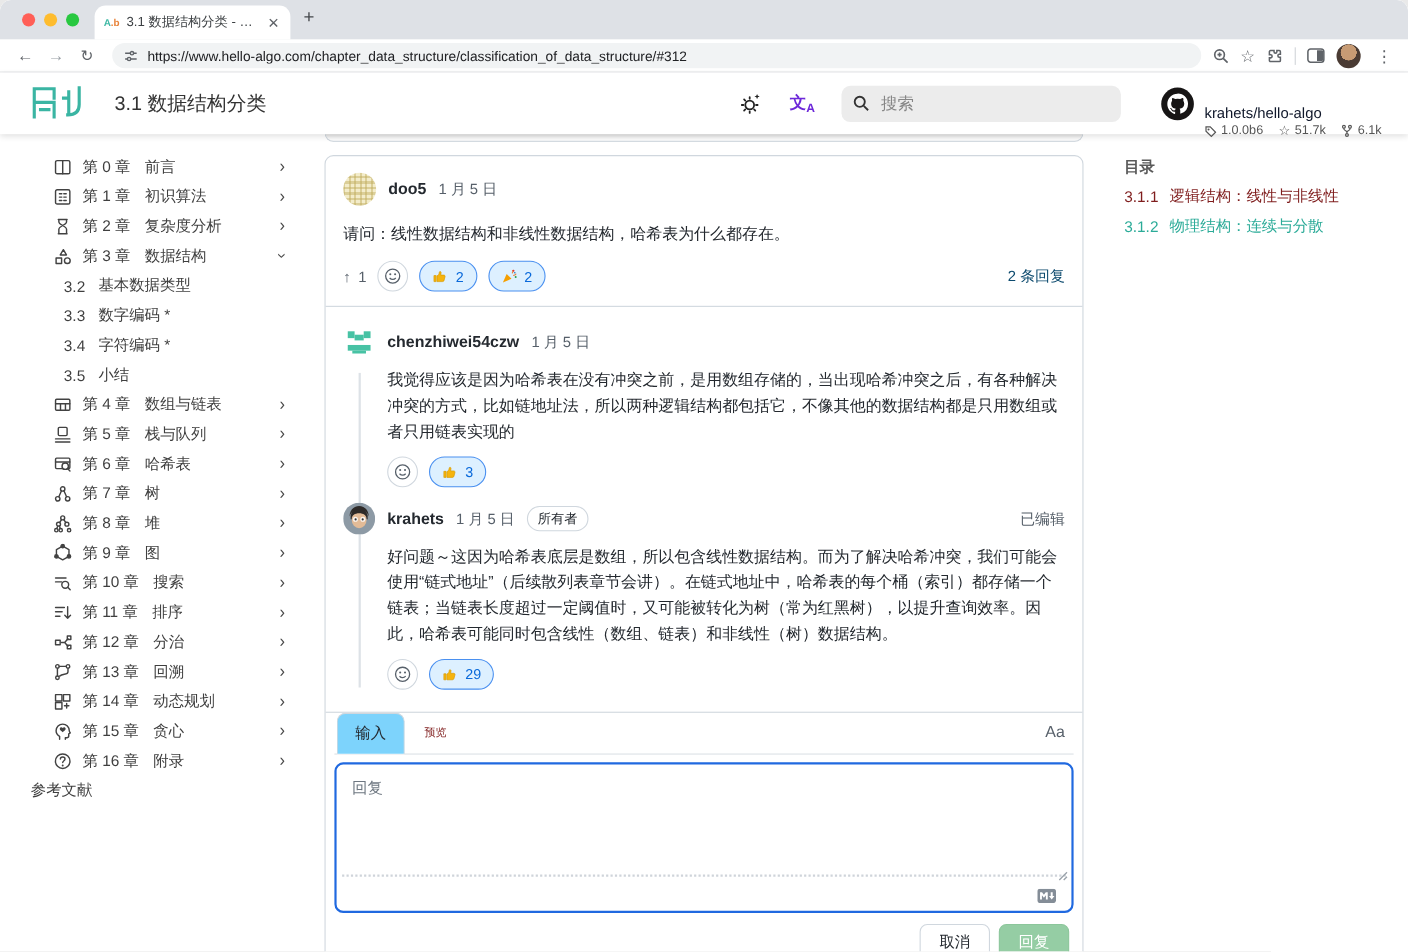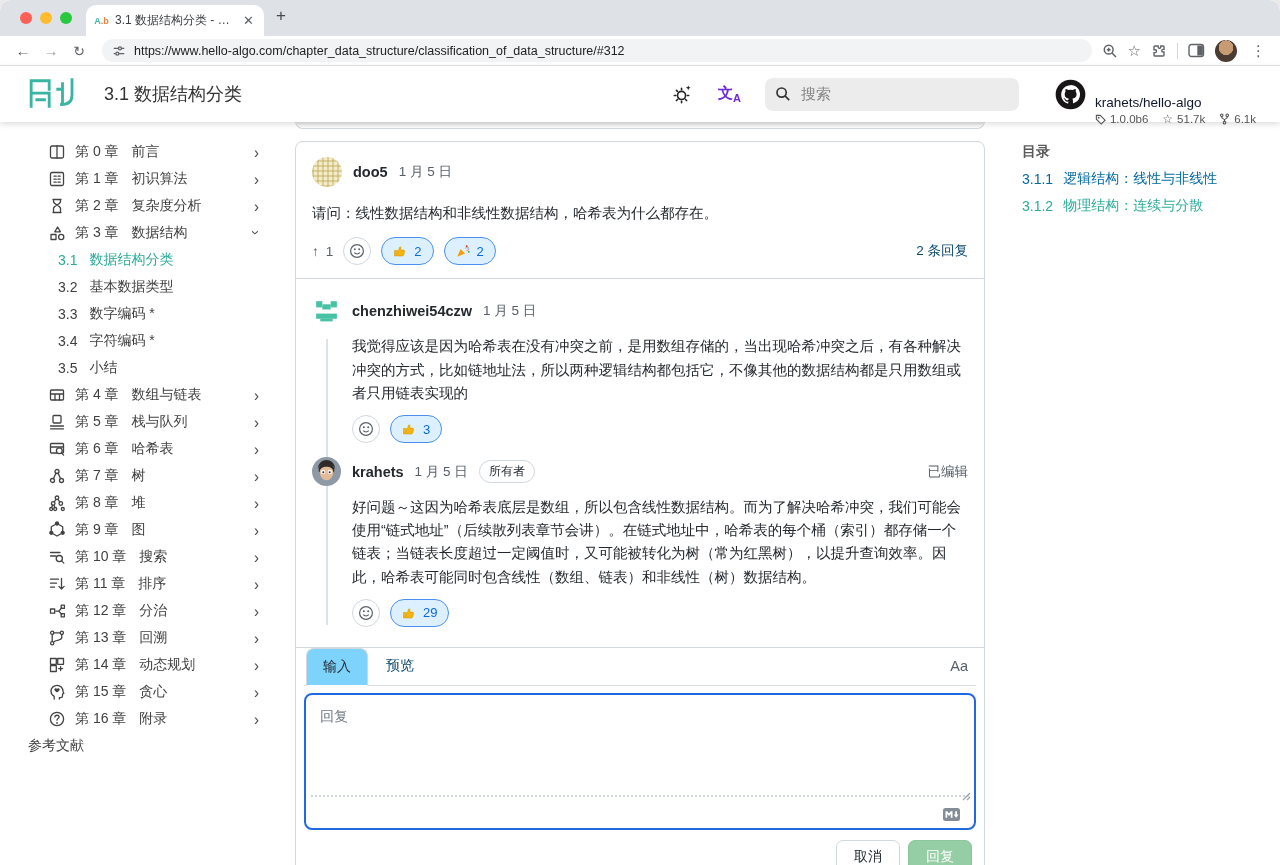--- a/index.html
+++ b/index.html
@@ -44,21 +44,21 @@
   .sb-row{height:27px;display:flex;align-items:center;padding:0 26px 0 48px;gap:9px;cursor:pointer;}
   .sb-num{white-space:nowrap;}
   .sb-nm{margin-left:4px;white-space:nowrap;}
   .chev{margin-left:auto;color:#4a4a4a;font-size:15px;transform:scaleY(1.1);}
   .chev.down{transform:rotate(90deg);}
   .sb-sub{height:27px;display:flex;align-items:center;padding-left:58px;gap:12px;cursor:pointer;color:#3f3f3f;}
   .sb-sub.act{color:#2bab98;}
   .icn{width:18px;height:18px;flex:none;display:flex;align-items:center;justify-content:center;}
   .toc{position:absolute;left:1022px;top:121px;width:250px;padding-top:17px;font-size:14px;}
   .toc-title{height:27px;display:flex;align-items:center;font-weight:bold;color:#5a5a5a;}
-  .toc-row{height:27px;display:flex;align-items:center;gap:10px;color:#0369a1;cursor:pointer;white-space:nowrap;}
+  .toc-row{height:27px;display:flex;align-items:center;gap:10px;color:#7f1d1d;cursor:pointer;white-space:nowrap;}
   .toc-row.act{color:#2bab98;}
   
   .main{position:absolute;left:295px;top:121px;width:690px;}
   .partialbox{height:7px;border:1px solid #d0d7de;border-top:none;border-radius:0 0 8px 8px;box-shadow:inset 0 6px 6px -4px rgba(0,0,0,.18);}
   .card{margin-top:12px;border:1px solid #d0d7de;border-radius:8px;background:#fff;}
   .cmt{padding:15px 16px 13px;}
   .chead{display:flex;align-items:center;gap:11px;}
   .avatar{width:30px;height:30px;border-radius:50%;flex:none;}
   .av-doo5{background-color:#f3ecca;background-image:repeating-linear-gradient(0deg,rgba(190,170,90,.45) 0 2px,transparent 2px 5px),repeating-linear-gradient(90deg,rgba(190,170,90,.45) 0 2px,transparent 2px 5px);}
   .author{font-weight:bold;font-size:14.5px;color:#24292f;}
@@ -76,21 +76,21 @@
   .rhead{display:flex;align-items:center;gap:11px;}
   .rav{width:29px;height:29px;flex:none;position:relative;z-index:1;}
   .rbody{margin:10px 0 10px 40px;font-size:14.5px;line-height:1.6;color:#24292f;}
   .rfoot{display:flex;align-items:center;gap:10px;margin-left:40px;}
   .badge{border:1px solid #d0d7de;border-radius:12px;padding:2px 9px;font-size:12px;color:#24292f;}
   .edited{margin-left:auto;color:#57606a;font-size:13.5px;}
   
   .editor{border-top:1px solid #d0d7de;padding:0 8px 12px;margin-top:4px;}
   .tabbar{display:flex;align-items:stretch;border-bottom:1px solid #dce1e6;padding:0 2px;}
   .tabw{margin-bottom:-1px;border:1px solid #d0d7de;border-bottom:1px solid #fff;border-radius:8px 8px 0 0;background:#7dd3fc;padding:9px 16px;font-size:14px;color:#24292f;}
-  .tabp{padding:9px 18px;font-size:14px;color:#0c4a6e;align-self:center;}
+  .tabp{padding:9px 18px;font-size:10px;color:#7f1d1d;align-self:center;}
   .aahint{margin-left:auto;align-self:center;color:#57606a;font-size:14.5px;padding-right:6px;}
   .editbox{position:relative;margin-top:7px;height:133px;border:2px solid #2069e0;border-radius:8px;background:#fff;}
   .ph{position:absolute;left:14px;top:13px;color:#6e7781;font-size:14px;}
   .dotline{position:absolute;left:5px;right:5px;bottom:31px;border-top:2px dotted #cfd4da;}
   .resize{position:absolute;right:3px;bottom:27px;}
   .mdicon{position:absolute;right:14px;bottom:7px;}
   .btnrow{display:flex;justify-content:flex-end;gap:8px;margin:10px 4px 0;}
   .btn{height:32px;padding:0 17px;border-radius:7px;font-size:14px;display:flex;align-items:center;}
   .btn-cancel{background:#fff;border:1px solid #d0d7de;color:#24292f;}
   .btn-submit{background:#95cda4;border:1px solid #8cc69b;color:#fff;}
@@ -257,24 +257,20 @@
               <g stroke="#424242" stroke-width="1.3" fill="none" stroke-linecap="round" stroke-linejoin="round">
                 <path d="M6.8 7.8L9.6 3l2.8 4.8z"></path>
                 <rect x="3" y="10.5" width="5" height="5"></rect>
                 <circle cx="13.2" cy="13" r="2.6"></circle>
               </g>
             </svg>
           </span>
           <span class="sb-num">第 3 章</span>
           <span class="sb-nm">数据结构</span>
           <span class="chev down">›</span>
-        </div>
-        <div class="sb-sub act">
-          <span>3.1</span>
-          <span>数据结构分类</span>
         </div>
         <div class="sb-sub">
           <span>3.2</span>
           <span>基本数据类型</span>
         </div>
         <div class="sb-sub">
           <span>3.3</span>
           <span>数字编码 *</span>
         </div>
         <div class="sb-sub">

